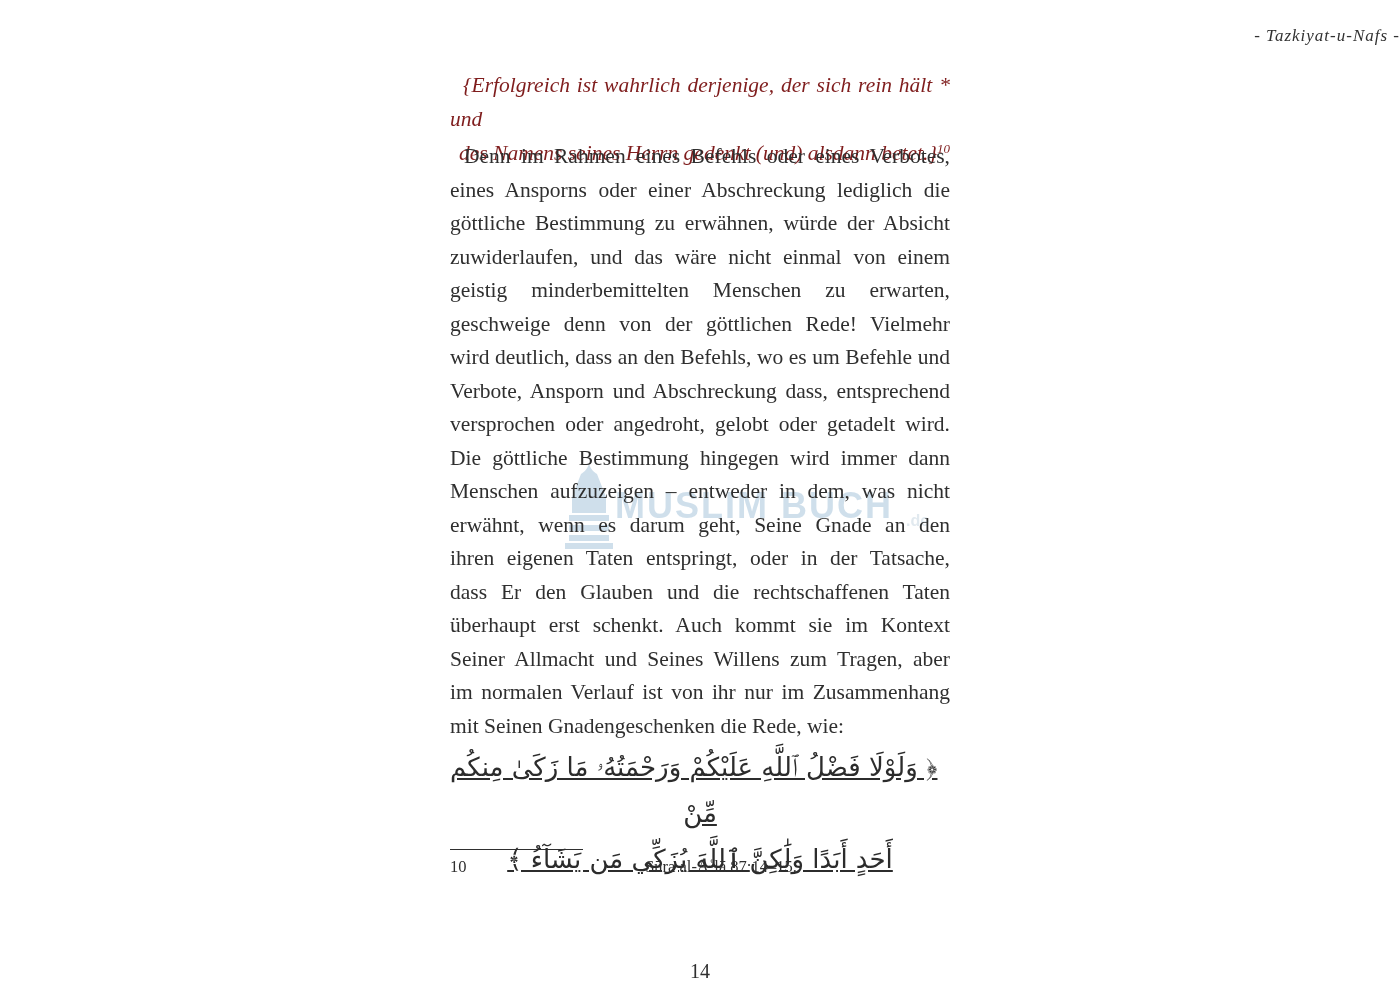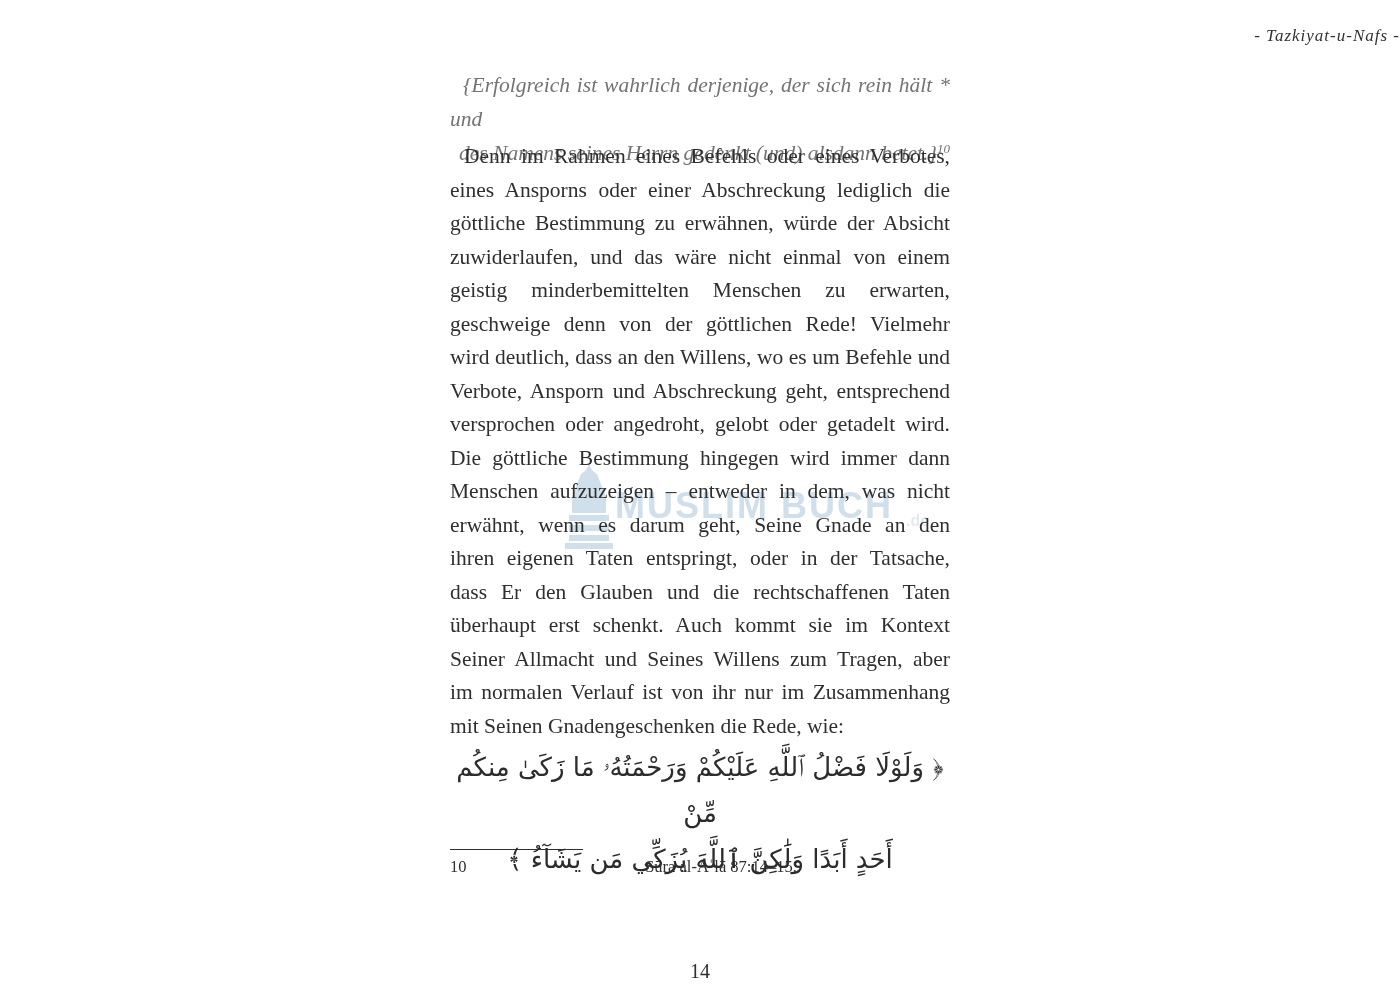--- a/index.html
+++ b/index.html
@@ -65,21 +65,21 @@
   }
 
   .quote-block {
     position: absolute;
     top: 68px;
     left: 0;
     width: 100%;
     font-style: italic;
     font-size: 21.5px;
     line-height: 34px;
-    color: #737373;
+    color: #7f1d1d;
   }
   .quote-line-1 {
     text-indent: 13px;
     text-align: justify;
     text-align-last: justify;
   }
   .quote-line-2 { text-align: right; }
   .quote-block sup {
     font-size: 13px;
     line-height: 0;
@@ -110,22 +110,23 @@
     left: 0;
     width: 100%;
     direction: rtl;
     font-family: "DejaVu Sans", sans-serif;
     font-size: 26px;
     line-height: 46px;
     color: #2c2c2c;
   }
   .verse-block .line,
   .verse-block .line.last-line {
-    text-align: center;
+    text-align: left;
     text-align-last: center;
+    text-decoration: underline;
   }
 
   .footnote-rule {
     position: absolute;
     top: 849px;
     left: 0;
     width: 133px;
     border: none;
     border-top: 1.5px solid #2f2f2f;
     margin: 0;
@@ -186,22 +187,22 @@
       <div class="quote-line-2"><span>des Namens seines Herrn gedenkt (und) alsdann betet.}</span><sup>10</sup></div>
     </div>
 
     <div class="body-paragraph">
         <div class="line">Denn im Rahmen eines Befehls oder eines Verbotes,</div>
         <div class="line">eines Ansporns oder einer Abschreckung lediglich die</div>
         <div class="line">göttliche Bestimmung zu erwähnen, würde der Absicht</div>
         <div class="line">zuwiderlaufen, und das wäre nicht einmal von einem</div>
         <div class="line">geistig minderbemittelten Menschen zu erwarten,</div>
         <div class="line">geschweige denn von der göttlichen Rede! Vielmehr</div>
-        <div class="line">wird deutlich, dass an den Willens, wo es um Befehle und</div>
-        <div class="line">Verbote, Ansporn und Abschreckung geht, entsprechend</div>
+        <div class="line">wird deutlich, dass an den Befehls, wo es um Befehle und</div>
+        <div class="line">Verbote, Ansporn und Abschreckung dass, entsprechend</div>
         <div class="line">versprochen oder angedroht, gelobt oder getadelt wird.</div>
         <div class="line">Die göttliche Bestimmung hingegen wird immer dann</div>
         <div class="line">Menschen aufzuzeigen – entweder in dem, was nicht</div>
         <div class="line">erwähnt, wenn es darum geht, Seine Gnade an den</div>
         <div class="line">ihren eigenen Taten entspringt, oder in der Tatsache,</div>
         <div class="line">dass Er den Glauben und die rechtschaffenen Taten</div>
         <div class="line">überhaupt erst schenkt. Auch kommt sie im Kontext</div>
         <div class="line">Seiner Allmacht und Seines Willens zum Tragen, aber</div>
         <div class="line">im normalen Verlauf ist von ihr nur im Zusammenhang</div>
         <div class="line last-line">mit Seinen Gnadengeschenken die Rede, wie:</div>

